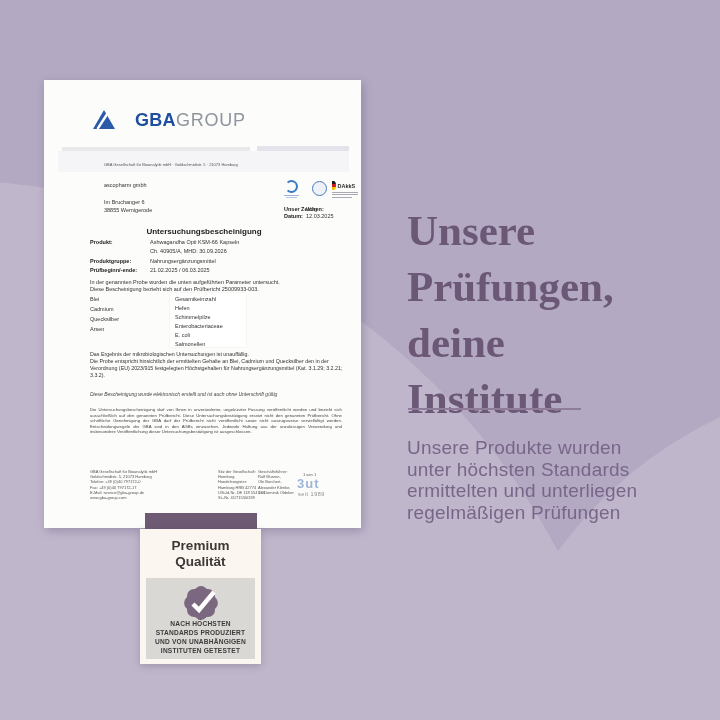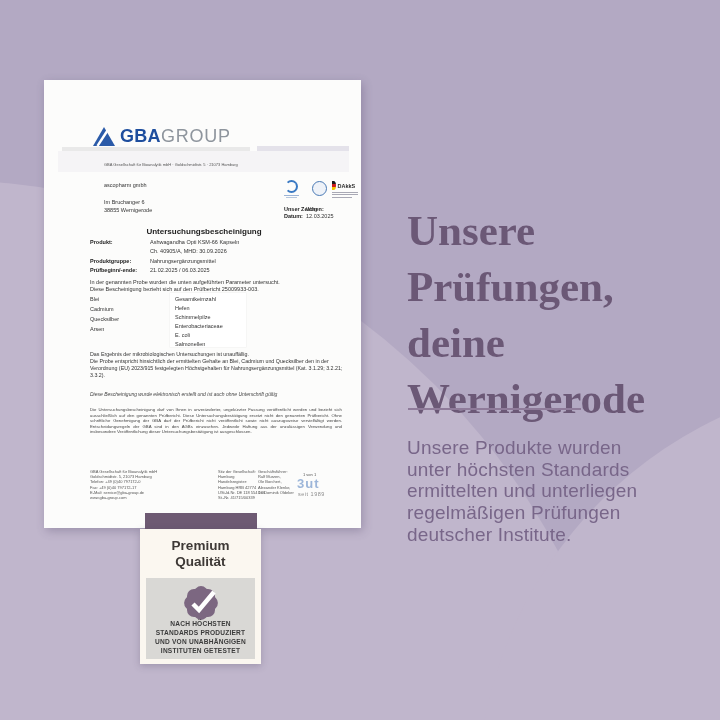--- a/index.html
+++ b/index.html
@@ -10,21 +10,21 @@
   *{margin:0;padding:0;box-sizing:border-box;}
   html,body{width:720px;height:720px;overflow:hidden;}
   body{font-family:"Liberation Sans",sans-serif;}
   .stage{position:relative;width:720px;height:720px;background:var(--background);overflow:hidden;}
   .abs{position:absolute;}
   .circle{position:absolute;border-radius:50%;background:var(--accent_light);}
   .circle.a{width:1400px;height:1400px;left:-760px;top:180px;}
   .circle.b{width:846px;height:846px;left:477px;top:377px;}
   .doc{position:absolute;left:44px;top:80px;width:317px;height:448px;background:#fcfcfb;
        box-shadow:2px 3px 9px rgba(70,60,95,.30);color:#333;}
-  .logo{position:absolute;left:49px;top:46px;display:flex;align-items:center;gap:5px;}
+  .logo{position:absolute;left:49px;top:30px;display:flex;align-items:flex-start;gap:20px;}
   .logo .gba{font-size:18px;font-weight:bold;color:var(--gba_blue);letter-spacing:.3px;}
   .logo .group{font-size:18px;color:var(--group_gray);letter-spacing:.8px;}
   .strip{position:absolute;height:4px;background:#e9e9e9;}
   .band{position:absolute;background:#f5f4f6;}
   .micro{font-size:4px;line-height:5px;color:#555;}
   .t5{font-size:5.5px;line-height:7px;color:#333;}
   .lbl{font-weight:bold;color:#222;}
   .doc-title{position:absolute;left:40px;top:147px;width:240px;text-align:center;
              font-size:8px;font-weight:bold;color:#222;}
   .param{font-size:5.5px;color:#333;}
@@ -178,24 +178,23 @@
       <div class="cap" style="top:51px;">STANDARDS PRODUZIERT</div>
       <div class="cap" style="top:60px;">UND VON UNABHÄNGIGEN</div>
       <div class="cap" style="top:69px;">INSTITUTEN GETESTET</div>
     </div>
   </div>
 
   <div class="rp-heading">
     <div>Unsere</div>
     <div>Prüfungen,</div>
     <div>deine</div>
-    <div>Wernigerode</div>
+    <div>Institute</div>
   </div>
   <div class="rp-divider"></div>
   <div class="rp-body">
     <div>Unsere Produkte wurden</div>
     <div>unter höchsten Standards</div>
     <div>ermittelten und unterliegen</div>
     <div>regelmäßigen Prüfungen</div>
-    <div>deutscher Institute.</div>
   </div>
 
 </div>
 
 </body></html>

